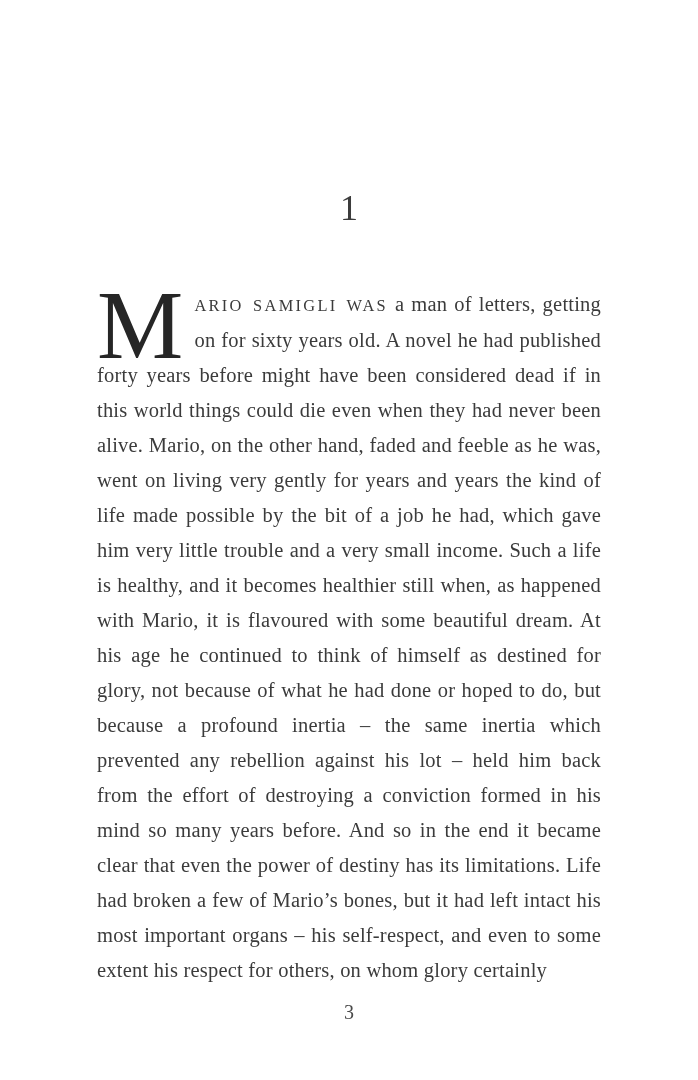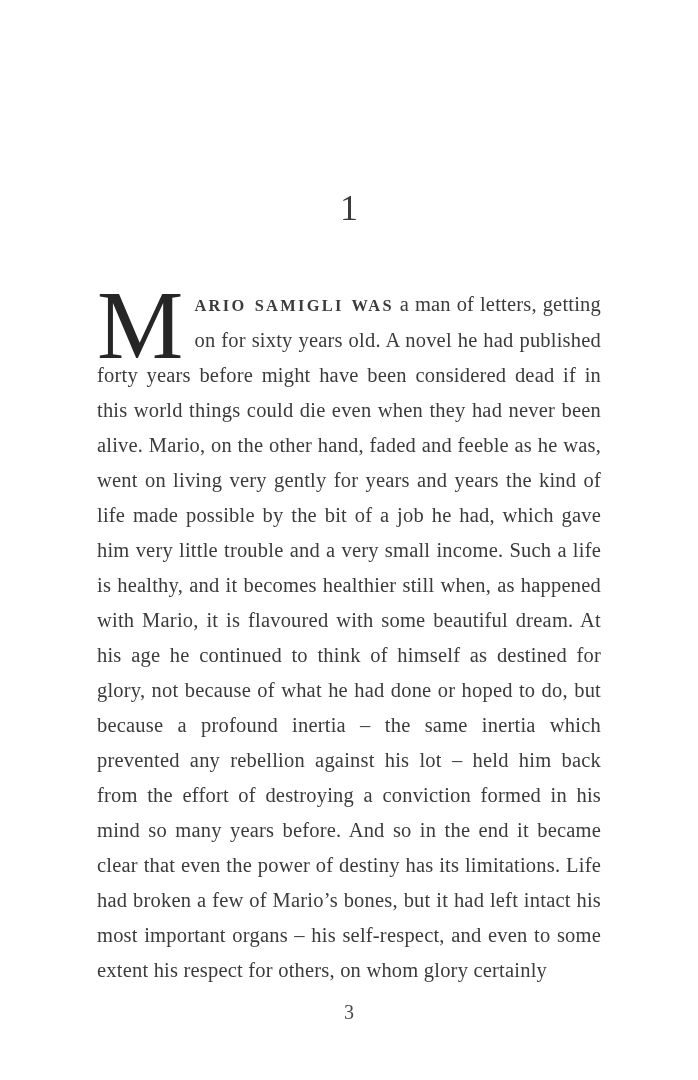--- a/index.html
+++ b/index.html
@@ -41,21 +41,20 @@
     font-size: 97px;
     line-height: 64px;
     height: 64px;
     margin: 7px 11px 0 0;
     color: var(--cap, #262626);
   }
   .lead-in {
     font-size: 0.8em;
     letter-spacing: 0.14em;
     word-spacing: 0.08em;
-    font-weight: bold;
   }
   .page-number {
     position: absolute;
     bottom: 56px;
     left: 0;
     width: 100%;
     text-align: center;
     font-size: 20px;
     color: #4a4a4a;
   }

